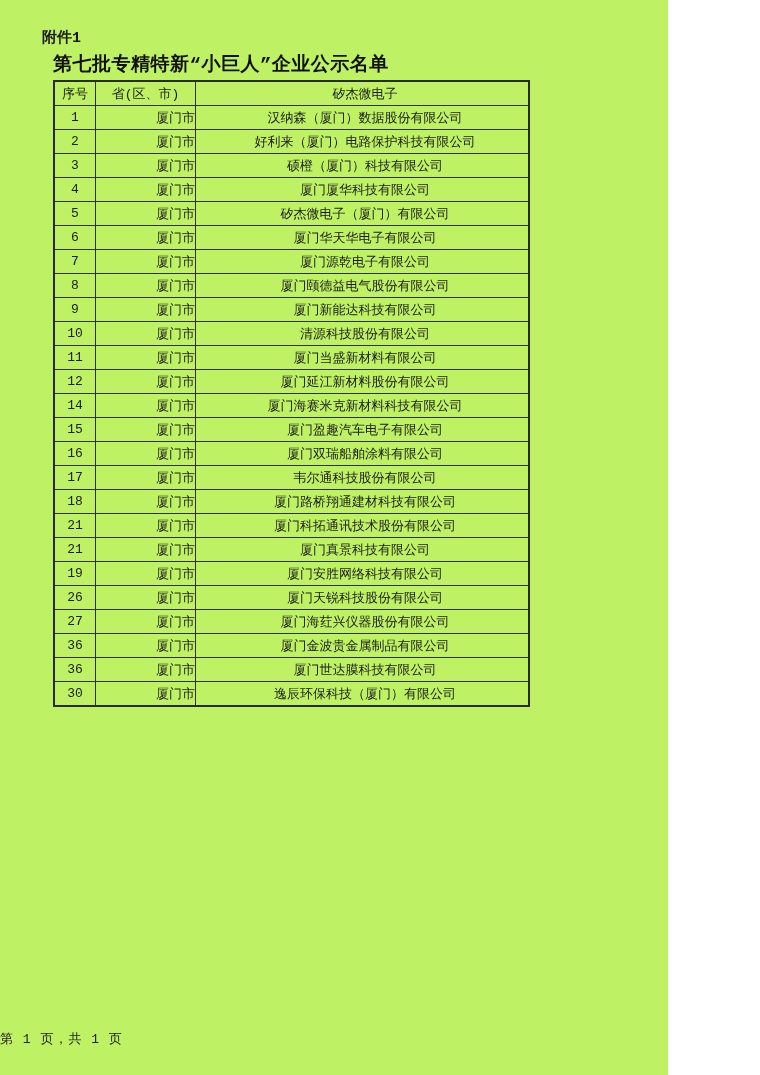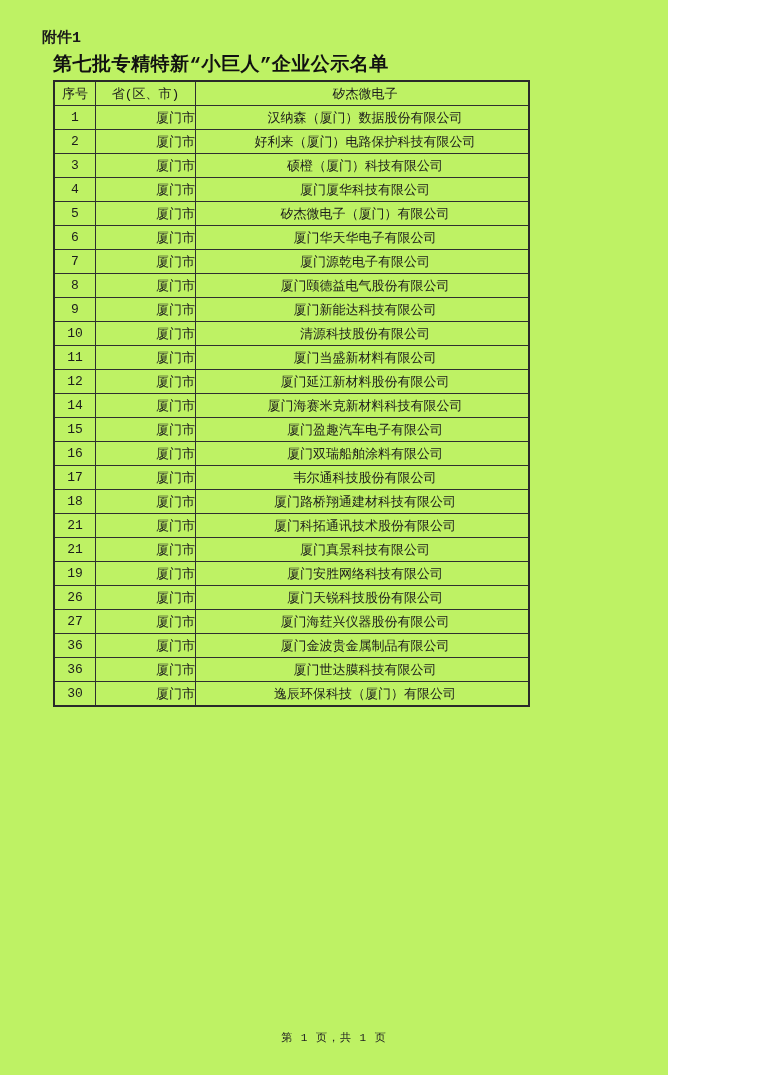--- a/index.html
+++ b/index.html
@@ -64,22 +64,21 @@
     height: 23px;
   }
   .c-idx  { width: 40px;  text-align: center; font-size: 12.5px; }
   .c-prov { width: 99px;  text-align: right; }
   .c-name { width: 326px; text-align: center; padding-left: 6px !important; }
   .footer {
     position: absolute;
     top: 1030px;
     left: 0;
     width: 100%;
-    text-align: center;
-    font-size: 11px;
+    font-size: 13px;
     letter-spacing: 1px;
     color: #222222;
   }
 </style>
 </head>
 <body>
 
 <div class="page">
 
   <div class="attachment">附件1</div>

